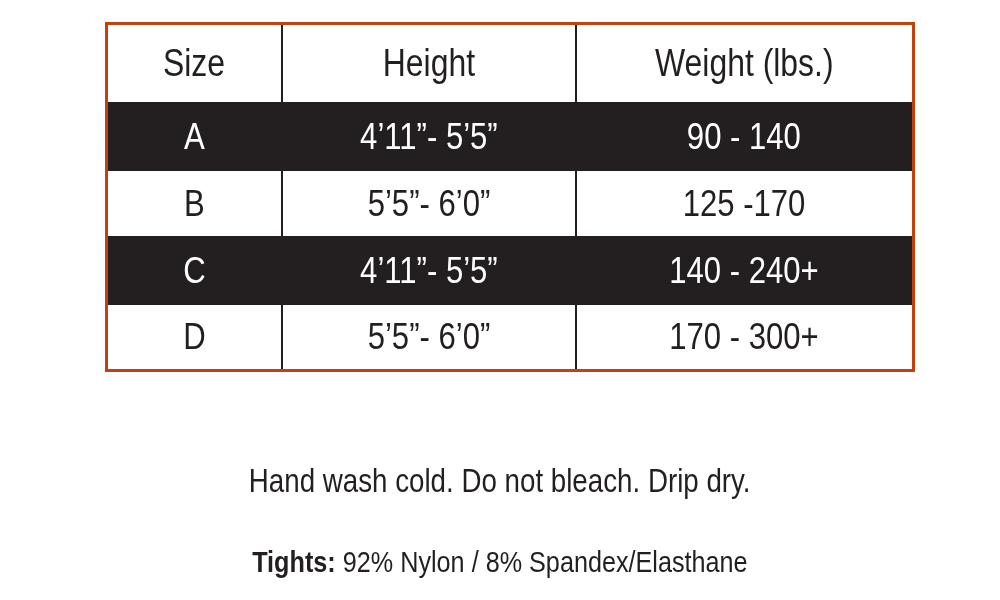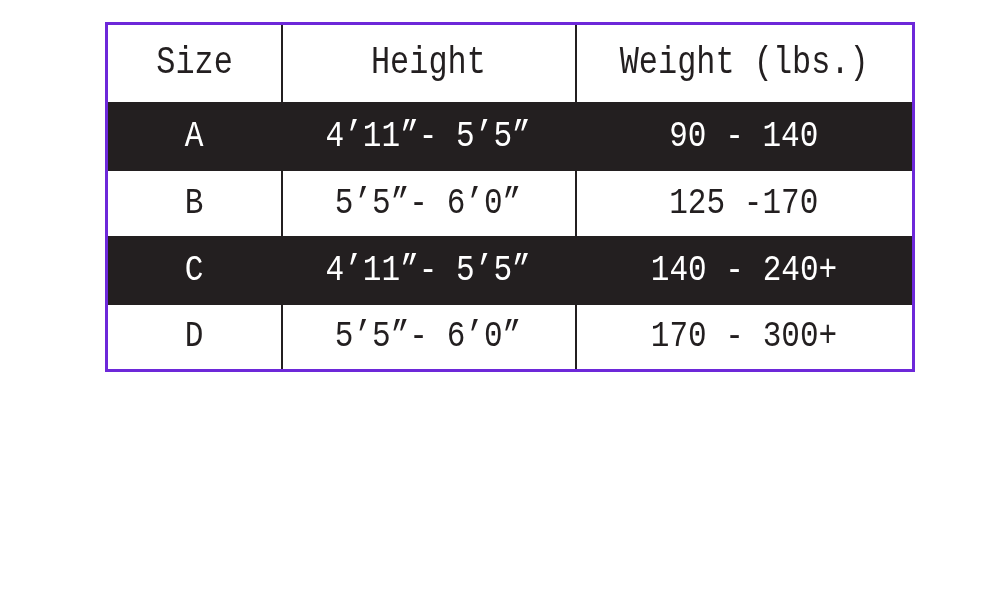--- a/index.html
+++ b/index.html
@@ -21,22 +21,21 @@
     background: #ffffff;
   }
   
   table.chart {
     position: absolute;
     left: 105px;
     top: 22px;
     width: 807px;
     border-collapse: collapse;
     table-layout: fixed;
-    border: 3px solid #6d28d9;
-    font-family: Liberation Mono, monospace;
+    border: 3px solid #c2410c;
   }
   table.chart th,
   table.chart td {
     border: 2px solid #231f20;
     padding: 0;
     margin: 0;
     text-align: center;
     vertical-align: middle;
     font-weight: 400;
     font-size: 37px;
@@ -141,15 +140,23 @@
       </tr>
       <tr>
         <td><span class="cond">D</span></td>
         <td><span class="cond">5’5”- 6’0”</span></td>
         <td><span class="cond">170 - 300+</span></td>
       </tr>
     </tbody>
   </table>
 
 
+  <div class="care-line">
+    <span class="cond">Hand wash cold. Do not bleach. Drip dry.</span>
+  </div>
 
+  <div class="materials-line">
+    <span class="cond">
+      <span class="materials-label">Tights:</span><span class="materials-value">92% Nylon / 8% Spandex/Elasthane</span>
+    </span>
+  </div>
 
 </div>
 
 </body></html>

